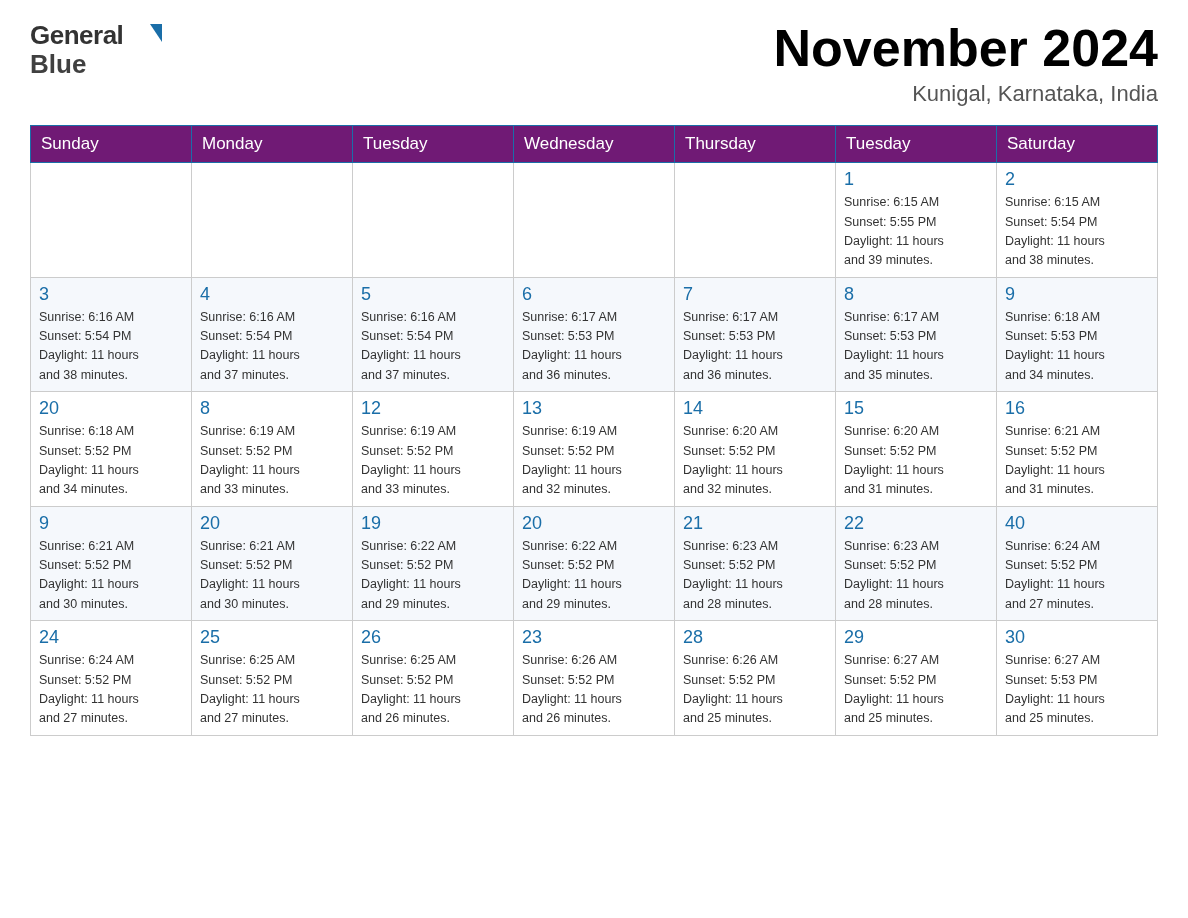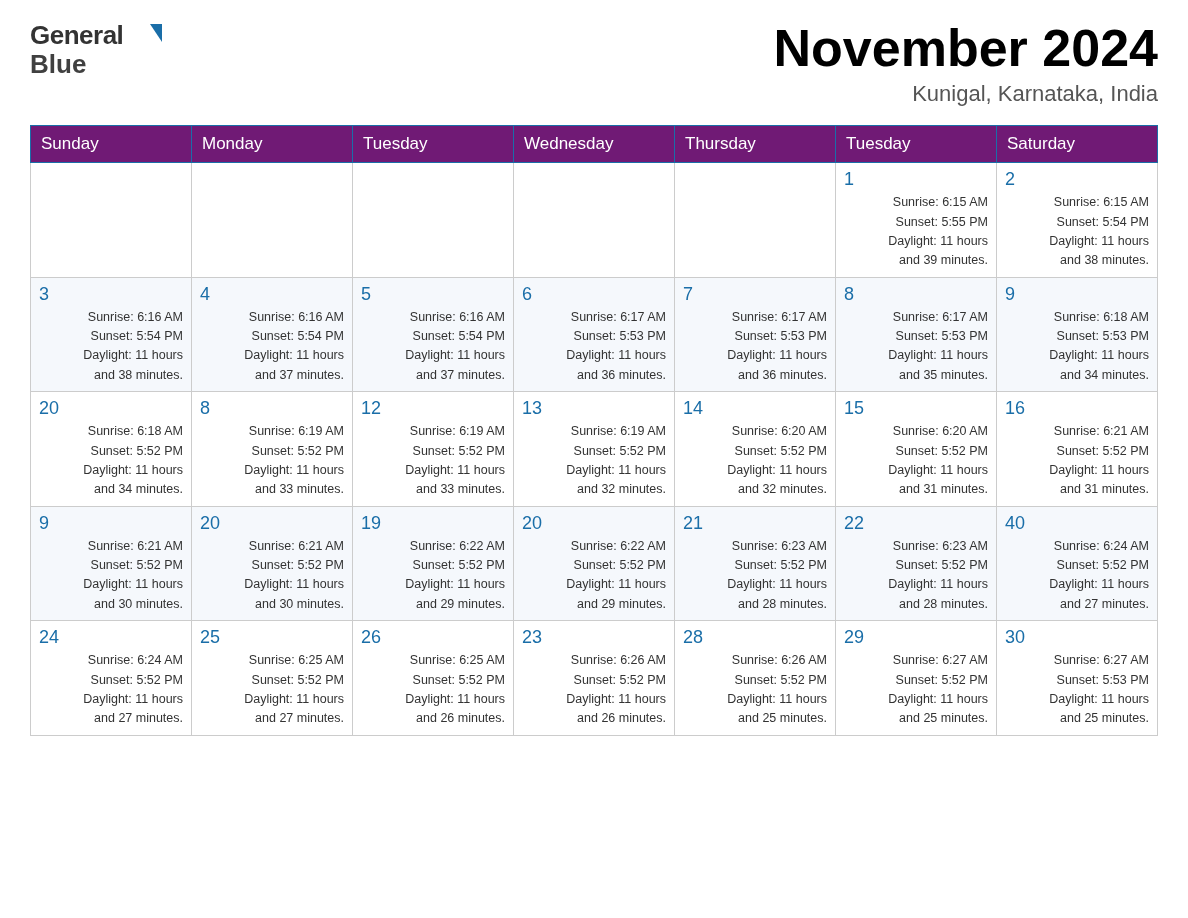--- a/index.html
+++ b/index.html
@@ -104,21 +104,20 @@
       color: #1a6ea8;
       font-weight: normal;
       display: block;
       margin-bottom: 3px;
     }
 
     .day-info {
       font-size: 12.5px;
       line-height: 1.55;
       color: #333;
-      text-align: right;
     }
 
     .empty-cell {
       background: #f9f9f9;
     }
 
     tr:nth-child(even) td {
       background: #f5f8fc;
     }
 

